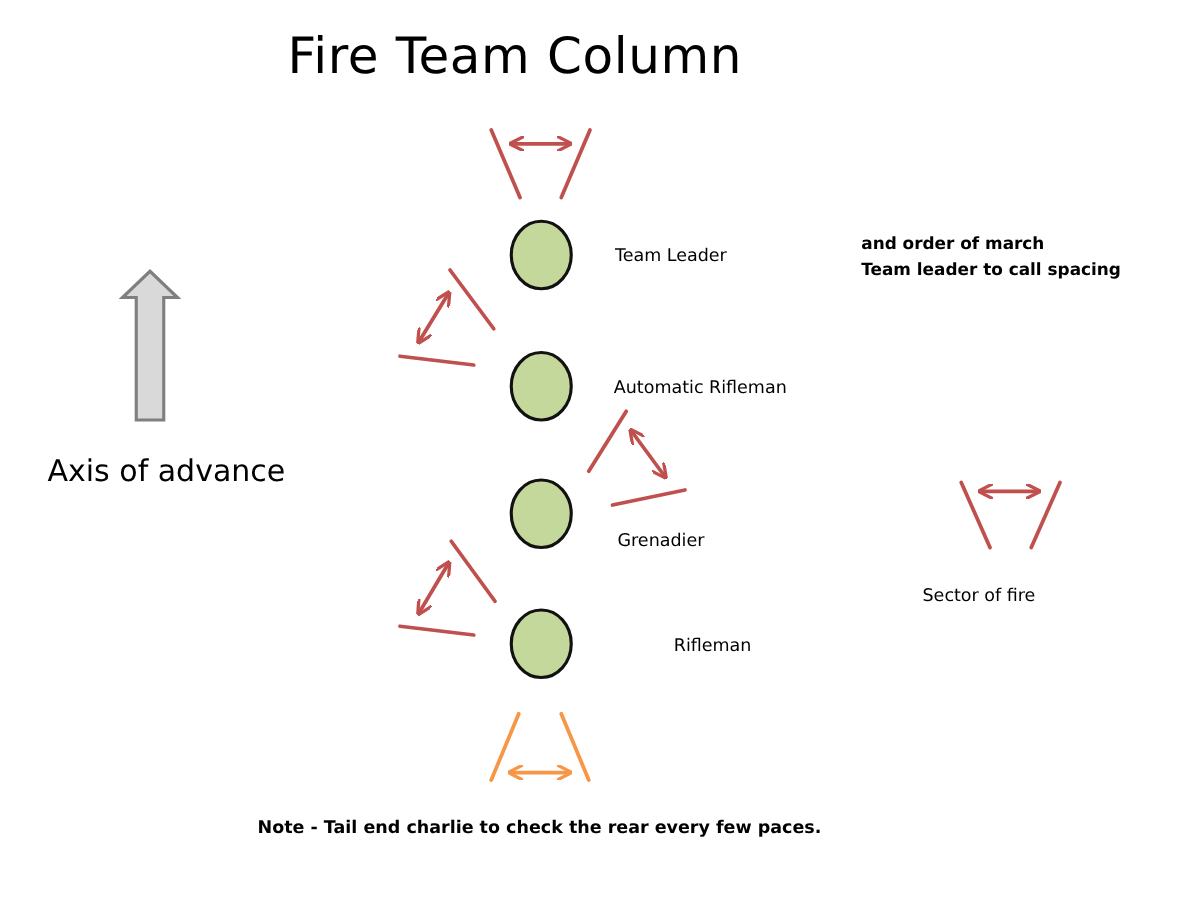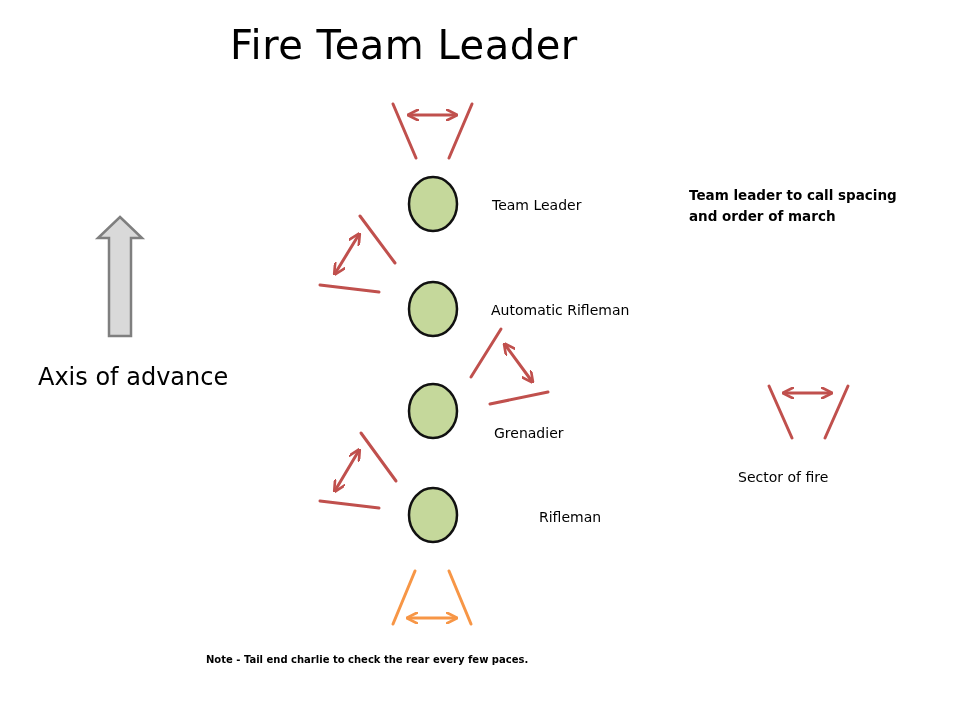--- a/index.html
+++ b/index.html
@@ -4,27 +4,27 @@
   <style>
     html, body { margin: 0; padding: 0; background: #ffffff; }
     body { width: 960px; height: 720px; position: relative; overflow: hidden;
            font-family: "DejaVu Sans", sans-serif; color: #000; }
     .abs { position: absolute; white-space: nowrap; }
     #title { left: 230px; top: 22px; font-size: 40px; letter-spacing: 0.5px; }
     .role { font-size: 14px; }
     #note-top { left: 689px; top: 185px; font-size: 13.5px; font-weight: bold; line-height: 21px; }
     #axis-label { left: 38px; top: 363px; font-size: 24px; }
     #sector-label { left: 738px; top: 469px; font-size: 14px; }
-    #note-bottom { left: 206px; top: 654px; font-size: 10px; font-weight: bold; }
+    #note-bottom { left: 206px; top: 654px; font-size: 14px; font-weight: bold; }
     svg#diagram { position: absolute; left: 0; top: 0; }
   </style>
 </head>
 <body>
 
-<div id="title" class="abs">Fire Team Leader</div>
+<div id="title" class="abs">Fire Team Column</div>
 
 <svg id="diagram" width="960" height="720" viewBox="0 0 960 720">
   <defs>
     <marker id="ah-red" viewBox="0 0 10 10" refX="7" refY="5" markerWidth="4" markerHeight="4" orient="auto-start-reverse">
       <path d="M0,0 L10,5 L0,10" fill="none" stroke="#c0504d" stroke-width="2.2"></path>
     </marker>
     <marker id="ah-orange" viewBox="0 0 10 10" refX="7" refY="5" markerWidth="4" markerHeight="4" orient="auto-start-reverse">
       <path d="M0,0 L10,5 L0,10" fill="none" stroke="#f79646" stroke-width="2.2"></path>
     </marker>
   </defs>
@@ -72,19 +72,19 @@
     <line x1="786" y1="393" x2="829" y2="393" marker-start="url(#ah-red)" marker-end="url(#ah-red)"></line>
   </g>
 </svg>
 
 <div class="abs role" style="left:492px; top:197px;">Team Leader</div>
 <div class="abs role" style="left:491px; top:302px;">Automatic Rifleman</div>
 <div class="abs role" style="left:494px; top:409px;margin-top:16px;">Grenadier</div>
 <div class="abs role" style="left:495px; top:509px;margin-left:44px;">Rifleman</div>
 
 <div id="note-top" class="abs">
+  <div>and order of march</div>
   <div>Team leader to call spacing</div>
-  <div>and order of march</div>
 </div>
 
 <div id="axis-label" class="abs">Axis of advance</div>
 <div id="sector-label" class="abs">Sector of fire</div>
 <div id="note-bottom" class="abs">Note - Tail end charlie to check the rear every few paces.</div>
 
 </body></html>

